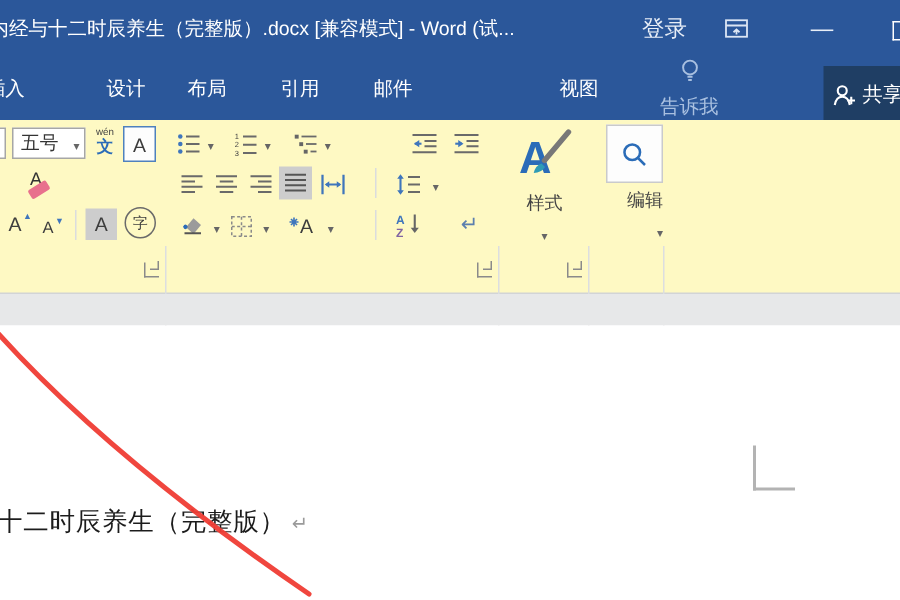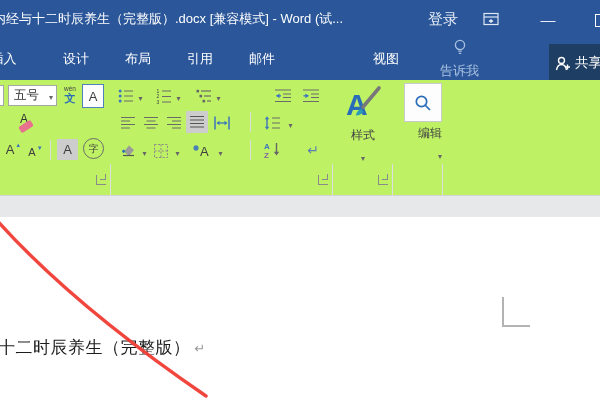--- a/index.html
+++ b/index.html
@@ -17,21 +17,21 @@
   .tabsrow{left:0;top:38px;width:600px;height:42px;background:#2b579a;}
   .tab{top:0;height:42px;display:flex;align-items:center;justify-content:center;
     color:#fff;font-size:13px;cursor:default;}
   .tab-partial{left:0;width:20px;overflow:hidden;}
   .tab-partial span{margin-left:-13px;white-space:nowrap;}
   .tellme{color:#a9c0e0;display:flex;align-items:center;gap:6px;flex-direction:column;}
   .share-btn{left:549px;top:6px;width:51px;height:38px;background:#1f3e64;
     display:flex;align-items:center;color:#fff;font-size:13.5px;gap:4px;
     padding-left:6px;box-sizing:border-box;overflow:hidden;white-space:nowrap;}
   
-  .ribbon{left:0;top:80px;width:600px;height:115px;background:#bef264;
+  .ribbon{left:0;top:80px;width:600px;height:115px;background:#fef9c3;
     border-bottom:1px solid #d2d4d6;box-sizing:content-box;}
   .vdiv{width:1px;background:#dadcde;}
   .gdiv{top:84px;height:104px;width:1px;background:#dcdee0;}
   .rbtn{display:flex;align-items:center;justify-content:center;height:21px;}
   .glabel{top:172px;font-size:12px;color:#666;text-align:center;}
   .dd::after{content:"▾";font-size:8px;color:#666;line-height:1;}
   .ddbtn{display:flex;align-items:center;justify-content:center;height:21px;width:9px;}
   .launcher{width:9px;height:9px;border-left:1px solid #8a8a8a;border-bottom:1px solid #8a8a8a;}
   .launcher i{position:absolute;display:block;width:5px;height:5px;margin-left:3px;margin-top:0;
     border-right:1.5px solid #8a8a8a;border-bottom:1.5px solid #8a8a8a;transform:translate(0,-1px);}
@@ -69,21 +69,21 @@
       </span>
     </div>
     <div class="abs tb-btn" style="left:535px;width:26px;">—</div>
     <div class="abs max-sliver"></div>
   </div>
 
   <div class="abs tabsrow">
     <div class="abs tab tab-partial">
         <span>插入</span>
       </div>
-    <div class="abs tab" style="left:58px;width:36px;">设计</div>
+    <div class="abs tab" style="left:66px;width:36px;">设计</div>
     <div class="abs tab" style="left:120px;width:36px;">布局</div>
     <div class="abs tab" style="left:182px;width:36px;">引用</div>
     <div class="abs tab" style="left:244px;width:36px;">邮件</div>
     <div class="abs tab" style="left:368px;width:36px;">视图</div>
     <div class="abs tab tellme" style="left:440px;">
       <span>
         <svg width="14" height="17" viewBox="0 0 14 17">
           <circle cx="7" cy="6" r="4.6" fill="none" stroke="#a9c0e0" stroke-width="1.3"></circle>
           <path d="M5.3 12.2h3.4 M5.8 14.3h2.4" stroke="#a9c0e0" stroke-width="1.3"></path>
         </svg>

